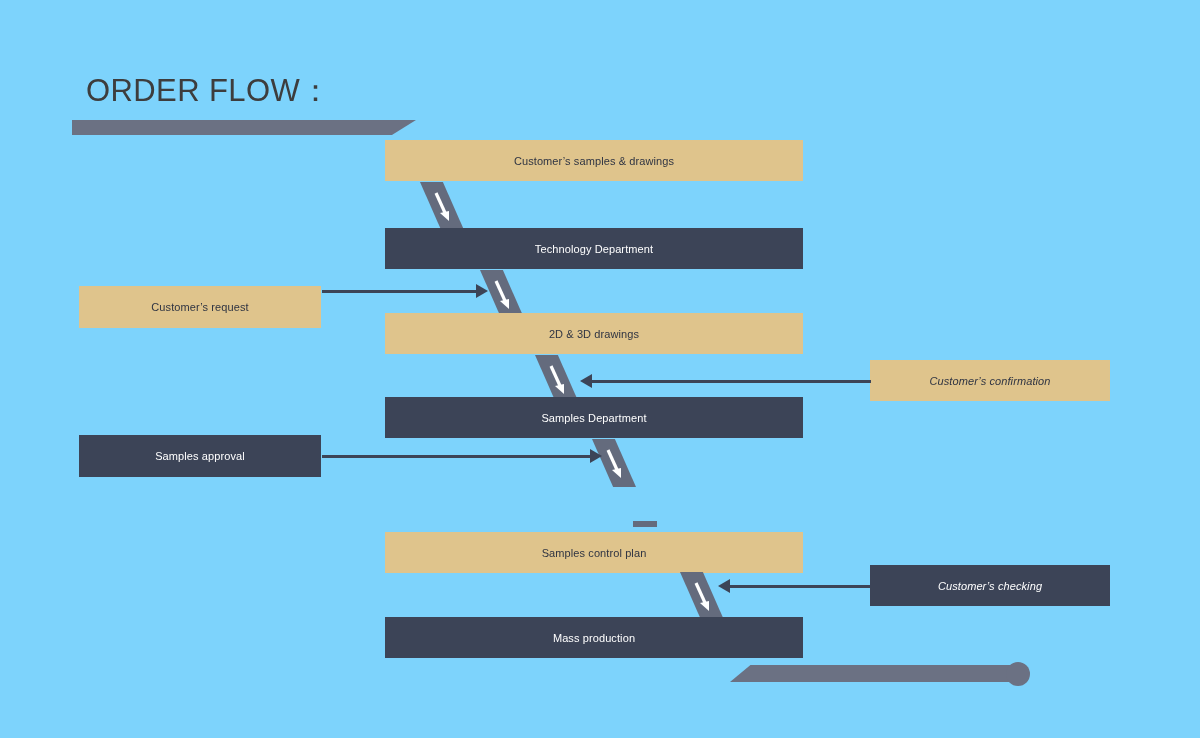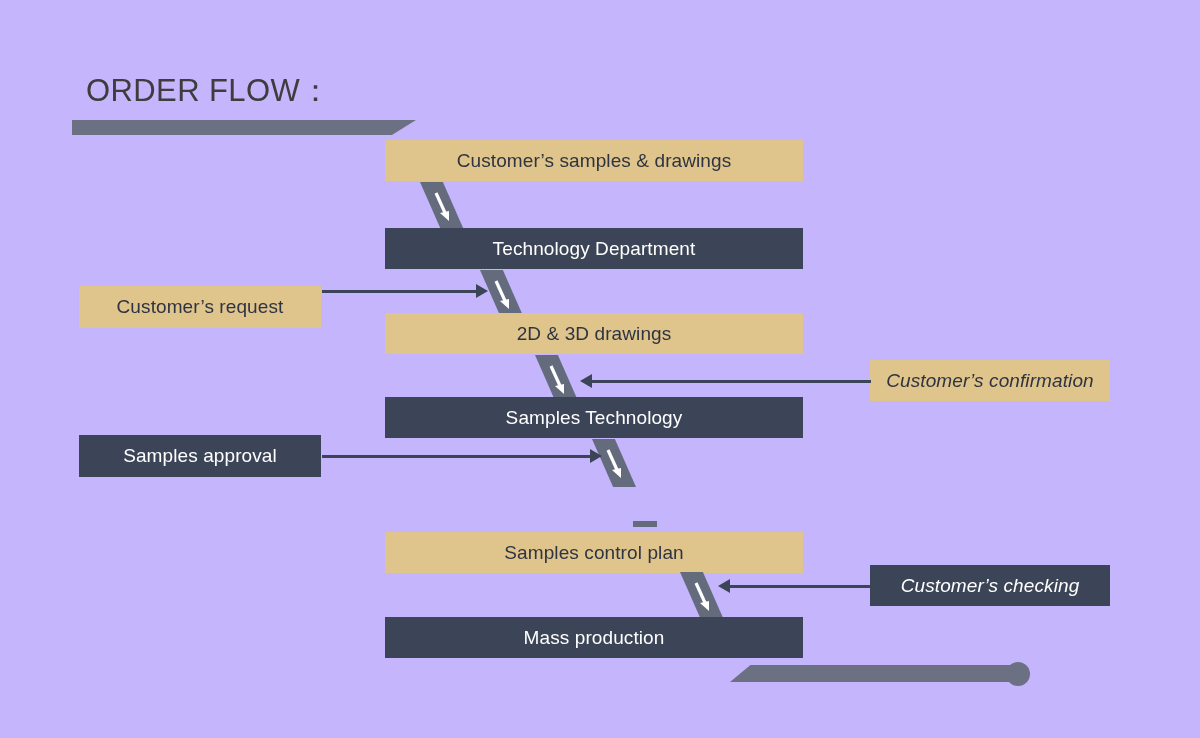--- a/index.html
+++ b/index.html
@@ -7,21 +7,21 @@
     padding: 0;
     background: #ffffff;
   }
   body {
     font-family: "Liberation Sans", sans-serif;
   }
   #canvas {
     position: relative;
     width: 1200px;
     height: 738px;
-    background: #c4b5fd;
+    background: #7dd3fc;
     overflow: hidden;
   }
 
   
   .title {
     position: absolute;
     left: 86px;
     top: 70px;
     font-size: 31px;
     font-weight: 400;
@@ -58,21 +58,21 @@
     border-radius: 50%;
     background: #6b7183;
   }
 
   
   .box {
     position: absolute;
     display: flex;
     align-items: center;
     justify-content: center;
-    font-size: 19px;
+    font-size: 11px;
     letter-spacing: 0.1px;
     box-sizing: border-box;
     padding: 0 10px;
     white-space: nowrap;
   }
   .box.tan  { background: #dfc48c; color: #2f3442; }
   .box.navy { background: #3c4457; color: #ffffff; }
 
   
   .col-c { left: 385px; width: 418px; height: 41px; }
@@ -157,21 +157,21 @@
   <div class="box tan col-c" style="top:313px">2D &amp; 3D drawings</div>
 
   <div class="conn" style="left:535px; top:355px">
     <div class="band"></div>
     <svg class="arrow" viewBox="0 0 44 48">
       <path d="M16 11 L26 33" stroke="#ffffff" stroke-width="3.2" fill="none"></path>
       <path d="M29 39 L20 31 L29 29 Z" fill="#ffffff"></path>
     </svg>
   </div>
 
-  <div class="box navy col-c" style="top:397px">Samples Technology</div>
+  <div class="box navy col-c" style="top:397px">Samples Department</div>
 
   <div class="conn" style="left:592px; top:439px">
     <div class="band"></div>
     <svg class="arrow" viewBox="0 0 44 48">
       <path d="M16 11 L26 33" stroke="#ffffff" stroke-width="3.2" fill="none"></path>
       <path d="M29 39 L20 31 L29 29 Z" fill="#ffffff"></path>
     </svg>
   </div>
 
 

